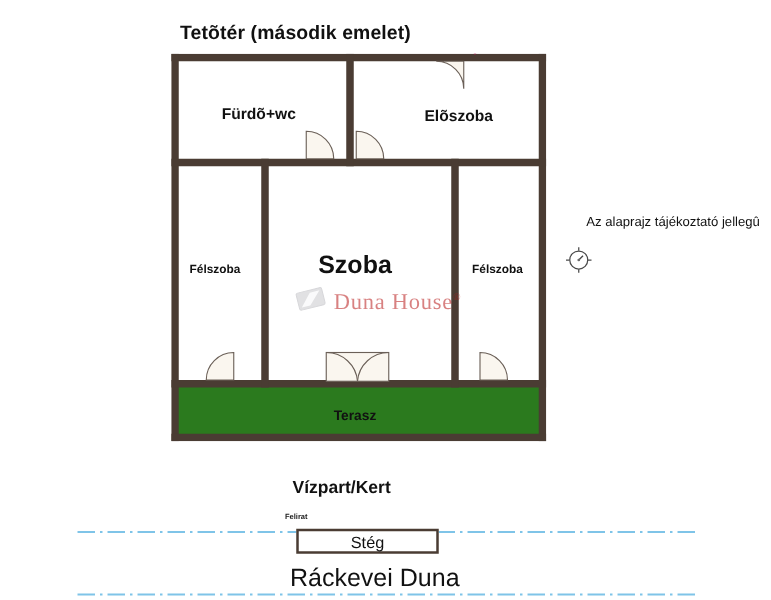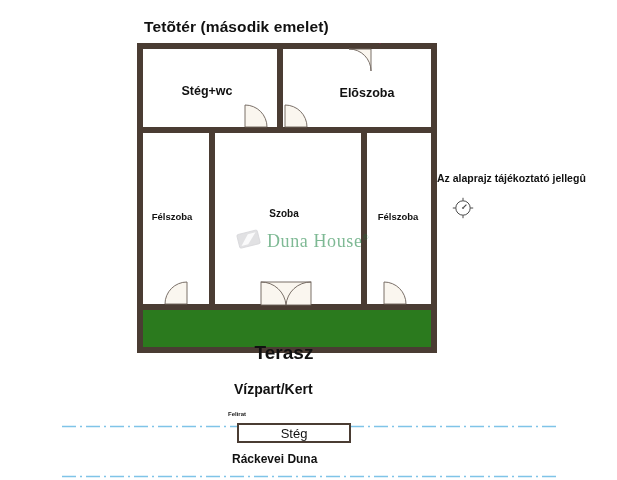--- a/index.html
+++ b/index.html
@@ -33,22 +33,23 @@
     letter-spacing: .1px;
     white-space: nowrap;
   }
 
   
   .disclaimer {
     position: absolute;
     left: 437px;
     top: 172px;
     font-size: 10.5px;
-    font-weight: bold;
-    white-space: nowrap;
+    font-weight: normal;
+    white-space: nowrap;
+    padding-left: 32px;
   }
   .compass {
     position: absolute;
     left: 452px;
     top: 197px;
     width: 22px;
     height: 22px;
   }
 
   
@@ -66,42 +67,42 @@
     position: absolute;
     font-weight: bold;
     color: #111111;
     white-space: nowrap;
     text-align: center;
     transform: translate(-50%, -50%);
   }
   .rl-furdo   { left: 207px; top:  91px; font-size: 12.5px; }
   .rl-eloszoba{ left: 367px; top:  93px; font-size: 12.5px; }
   .rl-felszoba-l { left: 172px; top: 216px; font-size: 9.5px; }
-  .rl-szoba   { left: 284px; top: 213px; font-size: 10px; text-align: center; }
+  .rl-szoba   { left: 284px; top: 213px; font-size: 20px; text-align: center; }
   .rl-felszoba-r { left: 398px; top: 216px; font-size: 9.5px; }
-  .rl-terasz  { left: 284px; top: 333px; font-size: 19px; margin-top: 20px; }
+  .rl-terasz  { left: 284px; top: 333px; font-size: 11px; }
 
   
   .watermark {
     position: absolute;
     left: 236px;
     top: 228px;
     width: 160px;
     height: 26px;
     display: flex;
     align-items: center;
     gap: 5px;
     opacity: .55;
     pointer-events: none;
   }
   .wm-text {
     font-family: "Liberation Serif", serif;
     font-size: 18px;
     letter-spacing: .6px;
-    color: #15803d;
+    color: #b91c1c;
     white-space: nowrap;
   }
   .wm-text .sup {
     font-size: 8px;
     vertical-align: super;
   }
 
   
   .vizpart {
     position: absolute;
@@ -139,22 +140,22 @@
     display: flex;
     align-items: center;
     justify-content: center;
     font-size: 13px;
     font-weight: normal;
   }
   .duna {
     position: absolute;
     left: 232px;
     top: 452px;
-    font-size: 12px;
-    font-weight: bold;
+    font-size: 20px;
+    font-weight: normal;
     white-space: nowrap;
   }
 
   
   .water-line {
     position: absolute;
     left: 0;
     width: 617px;
     height: 3px;
   }
@@ -238,21 +239,21 @@
         <path d="M 0 22 L 0 0 A 22 22 0 0 1 22 22 Z" fill="#faf6ef" stroke="#6b6058" stroke-width="0.9"></path>
       </g>
 
       <g transform="translate(236,-18)">
         <path d="M 4 0 L 10 0 L 10 10 L 14 10 L 7 19 L 0 10 L 4 10 Z" fill="#a81e55"></path>
       </g>
     </svg>
 
   </div>
 
-  <div class="room-label rl-furdo">Stég+wc</div>
+  <div class="room-label rl-furdo">Fürdõ+wc</div>
 
   <div class="room-label rl-eloszoba">Elõszoba</div>
 
   <div class="room-label rl-felszoba-l">Félszoba</div>
 
   <div class="room-label rl-szoba">Szoba</div>
 
   <div class="room-label rl-felszoba-r">Félszoba</div>
 
   <div class="room-label rl-terasz">Terasz</div>

